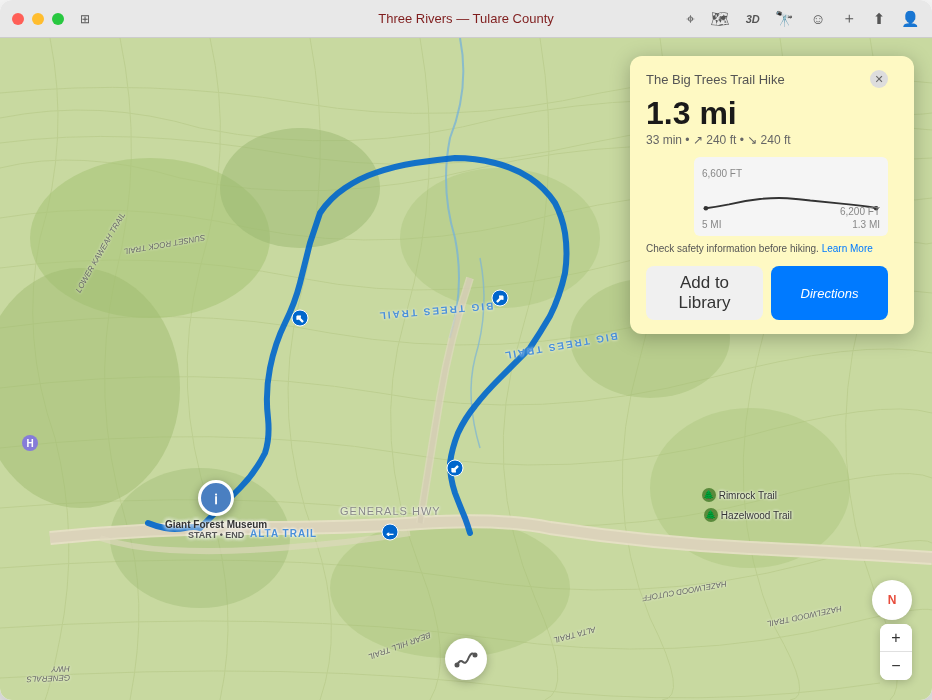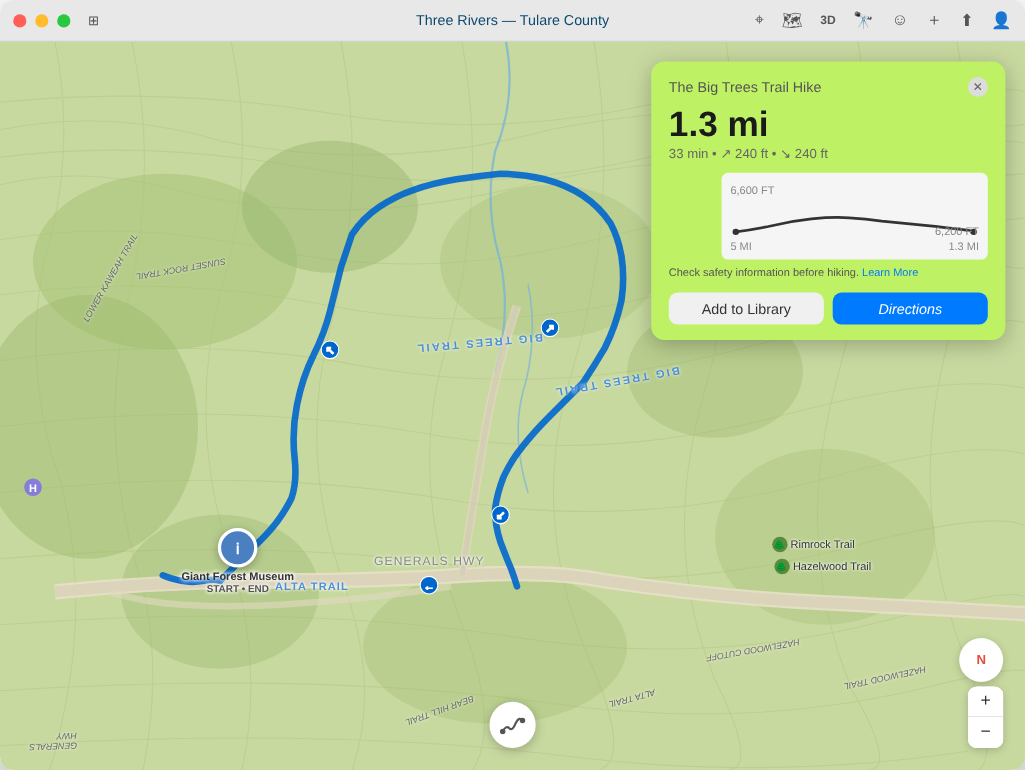--- a/index.html
+++ b/index.html
@@ -18,21 +18,21 @@
       position: relative;
       z-index: 100;
       border-bottom: 1px solid #ccc;
     }
     .traffic-lights { display: flex; gap: 8px; }
     .tl { width: 12px; height: 12px; border-radius: 50%; }
     .tl-close { background: #ff5f57; }
     .tl-min { background: #ffbd2e; }
     .tl-max { background: #28c840; }
     .window-icon { margin-left: 8px; font-size: 12px; color: #555; }
-    .window-title { position: absolute; left: 50%; transform: translateX(-50%); font-size: 13px; font-weight: 500; color: #0c4a6e; }
+    .window-title { position: absolute; left: 50%; transform: translateX(-50%); font-size: 13px; font-weight: 500; color: #7f1d1d; }
     .toolbar-icons { margin-left: auto; display: flex; gap: 16px; align-items: center; }
     .toolbar-icon { font-size: 15px; color: #555; cursor: pointer; }
 
     
     .map-container {
       width: 932px;
       height: 662px;
       position: relative;
       overflow: hidden;
     }
@@ -43,25 +43,25 @@
       height: 100%;
       position: absolute;
       top: 0; left: 0;
     }
 
     
     .info-card {
       position: absolute;
       top: 18px;
       right: 18px;
-      width: 322px;
-      background: #bef264;
+      width: 284px;
+      background: #fef9c3;
       border-radius: 12px;
       box-shadow: 0 4px 20px rgba(0,0,0,0.25);
-      padding: 14px 16px 14px 16px;
+      padding: 14px 26px 14px 16px;
       z-index: 50;
     }
 
     .card-header {
       display: flex;
       justify-content: space-between;
       align-items: center;
       margin-bottom: 8px;
     }
     .card-title {
@@ -149,21 +149,21 @@
       display: flex;
       gap: 8px;
       margin-top: 10px;
     }
     .btn-library {
       flex: 1;
       padding: 7px 10px;
       background: #f0f0f0;
       border: none;
       border-radius: 8px;
-      font-size: 13px;
+      font-size: 17px;
       font-weight: 500;
       color: #333;
       cursor: pointer;
     }
     .btn-directions {
       flex: 1;
       padding: 7px 10px;
       background: #007aff;
       border: none;
       border-radius: 8px;
@@ -337,21 +337,21 @@
     <div class="traffic-lights">
       <div class="tl tl-close"></div>
       <div class="tl tl-min"></div>
       <div class="tl tl-max"></div>
     </div>
     <div class="window-icon">⊞</div>
     <div class="window-title">Three Rivers — Tulare County</div>
     <div class="toolbar-icons">
       <span class="toolbar-icon">⌖</span>
       <span class="toolbar-icon">🗺</span>
-      <span class="toolbar-icon" style="font-size:11px;font-weight:600;">3D</span>
+      <span class="toolbar-icon" style="font-size:11px;font-weight:600;font-style:italic;">3D</span>
       <span class="toolbar-icon">🔭</span>
       <span class="toolbar-icon">☺</span>
       <span class="toolbar-icon">＋</span>
       <span class="toolbar-icon">⬆</span>
       <span class="toolbar-icon">👤</span>
     </div>
   </div>
 
   <div class="map-container">
 

